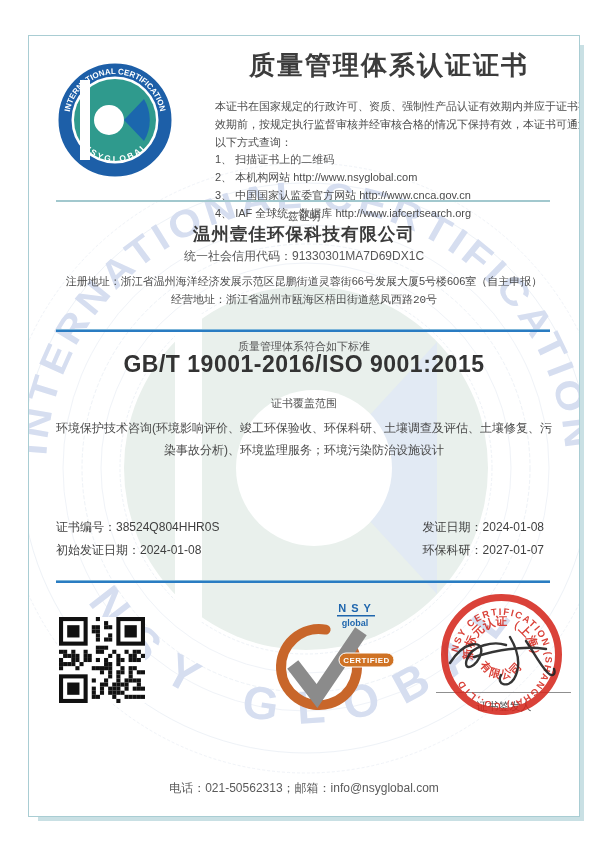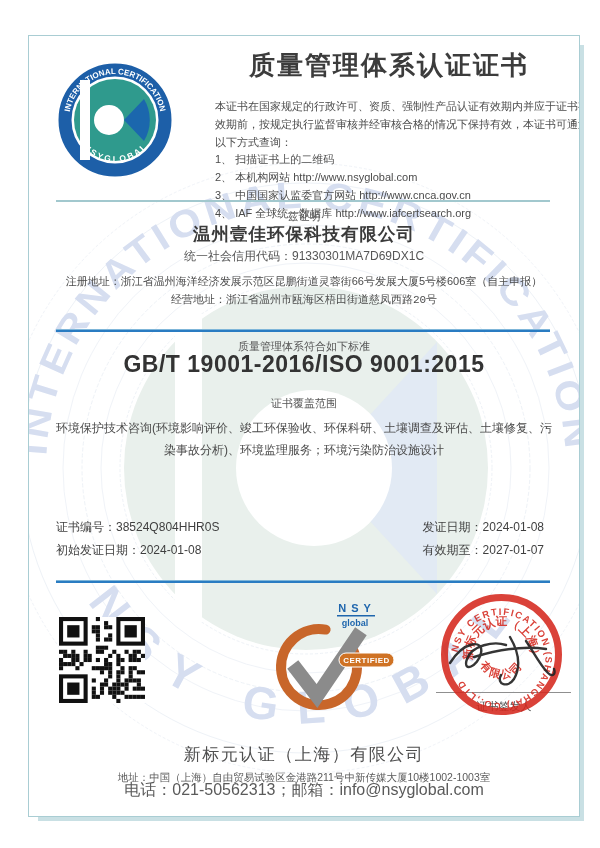--- a/index.html
+++ b/index.html
@@ -28,21 +28,21 @@
   .std-code{top:315px;font-size:23px;font-weight:bold;color:#333;letter-spacing:.5px;}
   .scope-text{left:25px;top:381px;width:500px;font-size:12px;line-height:1.85;color:#4a4a4a;text-align:center;}
   .details{top:480px;left:27px;width:491px;font-size:12px;color:#3f3f3f;}
   .details .row{height:23px;line-height:23px;}
   .details .left-col{position:absolute;left:0;top:0;}
   .details .right-col{position:absolute;right:3px;top:0;text-align:right;}
   .sig-line{left:407px;top:656px;width:135px;height:1px;background:#8f8f8f;}
   .signer{left:400px;top:663px;width:150px;text-align:center;font-size:11px;color:#4a4a4a;}
   .f-company{top:707px;font-size:17px;color:#4f4f4f;letter-spacing:1.5px;}
   .f-addr{top:735px;font-size:10.5px;color:#5a5a5a;}
-  .f-contact{top:744px;font-size:16px;color:#5a5a5a;}
+  .f-contact{top:744px;font-size:12px;color:#5a5a5a;}
   svg text{font-family:"Liberation Sans","DejaVu Sans",sans-serif;}
 </style>
 </head>
 <body>
 
 <div class="certificate">
 
   <svg class="wm" width="550" height="780" viewBox="0 0 550 780">
     <g>
       <circle cx="277" cy="432" r="150" fill="none" stroke="#eef2f7" stroke-width="1"></circle>
@@ -117,21 +117,21 @@
   <div class="abs scope-text">环境保护技术咨询(环境影响评价、竣工环保验收、环保科研、土壤调查及评估、土壤修复、污染事故分析)、环境监理服务；环境污染防治设施设计</div>
   <div class="abs cx lbl-small" style="top:360px;">证书覆盖范围</div>
 
   <div class="abs details">
     <div class="left-col">
       <div class="row"><span>证书编号：</span><span>38524Q804HHR0S</span></div>
       <div class="row"><span>初始发证日期：</span><span>2024-01-08</span></div>
     </div>
     <div class="right-col">
       <div class="row"><span>发证日期：</span><span>2024-01-08</span></div>
-      <div class="row"><span>有效期至：</span><span>2027-01-07</span></div>
+      <div class="row"><span>环保科研：</span><span>2027-01-07</span></div>
     </div>
   </div>
 
   <div class="abs divider-blue" style="top:544px;"></div>
 
   <svg class="abs" style="left:30px;top:581px;" width="86" height="86" viewBox="0 0 86 86" id="qr">
     <rect x="0" y="0" width="86" height="86" fill="#ffffff"></rect>
   <rect x="36.857142857142854" y="0" width="4.095238095238095" height="4.095238095238095" fill="#111"></rect>
       <rect x="45.047619047619044" y="4.095238095238095" width="4.095238095238095" height="4.095238095238095" fill="#111"></rect>
       <rect x="32.76190476190476" y="8.19047619047619" width="4.095238095238095" height="4.095238095238095" fill="#111"></rect>
@@ -292,17 +292,15 @@
       </text>
     </g>
     <g fill="none" stroke="#242424" stroke-width="2.4" stroke-linecap="round" opacity=".92">
       <path d="M 16,76 C 30,54 50,52 47,66 C 44,80 28,86 33,72 C 38,58 60,54 72,58"></path>
       <path d="M 40,70 C 60,64 86,58 112,62"></path>
       <path d="M 76,50 C 83,62 88,78 80,92 C 74,101 62,98 67,88"></path>
       <path d="M 92,54 C 99,64 106,78 114,86 C 118,90 122,88 120,82"></path>
     </g>
   </svg>
 
-  <div class="abs cx f-company">新标元认证（上海）有限公司</div>
-  <div class="abs cx f-addr">地址：中国（上海）自由贸易试验区金港路211号中新传媒大厦10楼1002-1003室</div>
   <div class="abs cx f-contact">电话：021-50562313；邮箱：info@nsyglobal.com</div>
 
 </div>
 
 </body></html>

